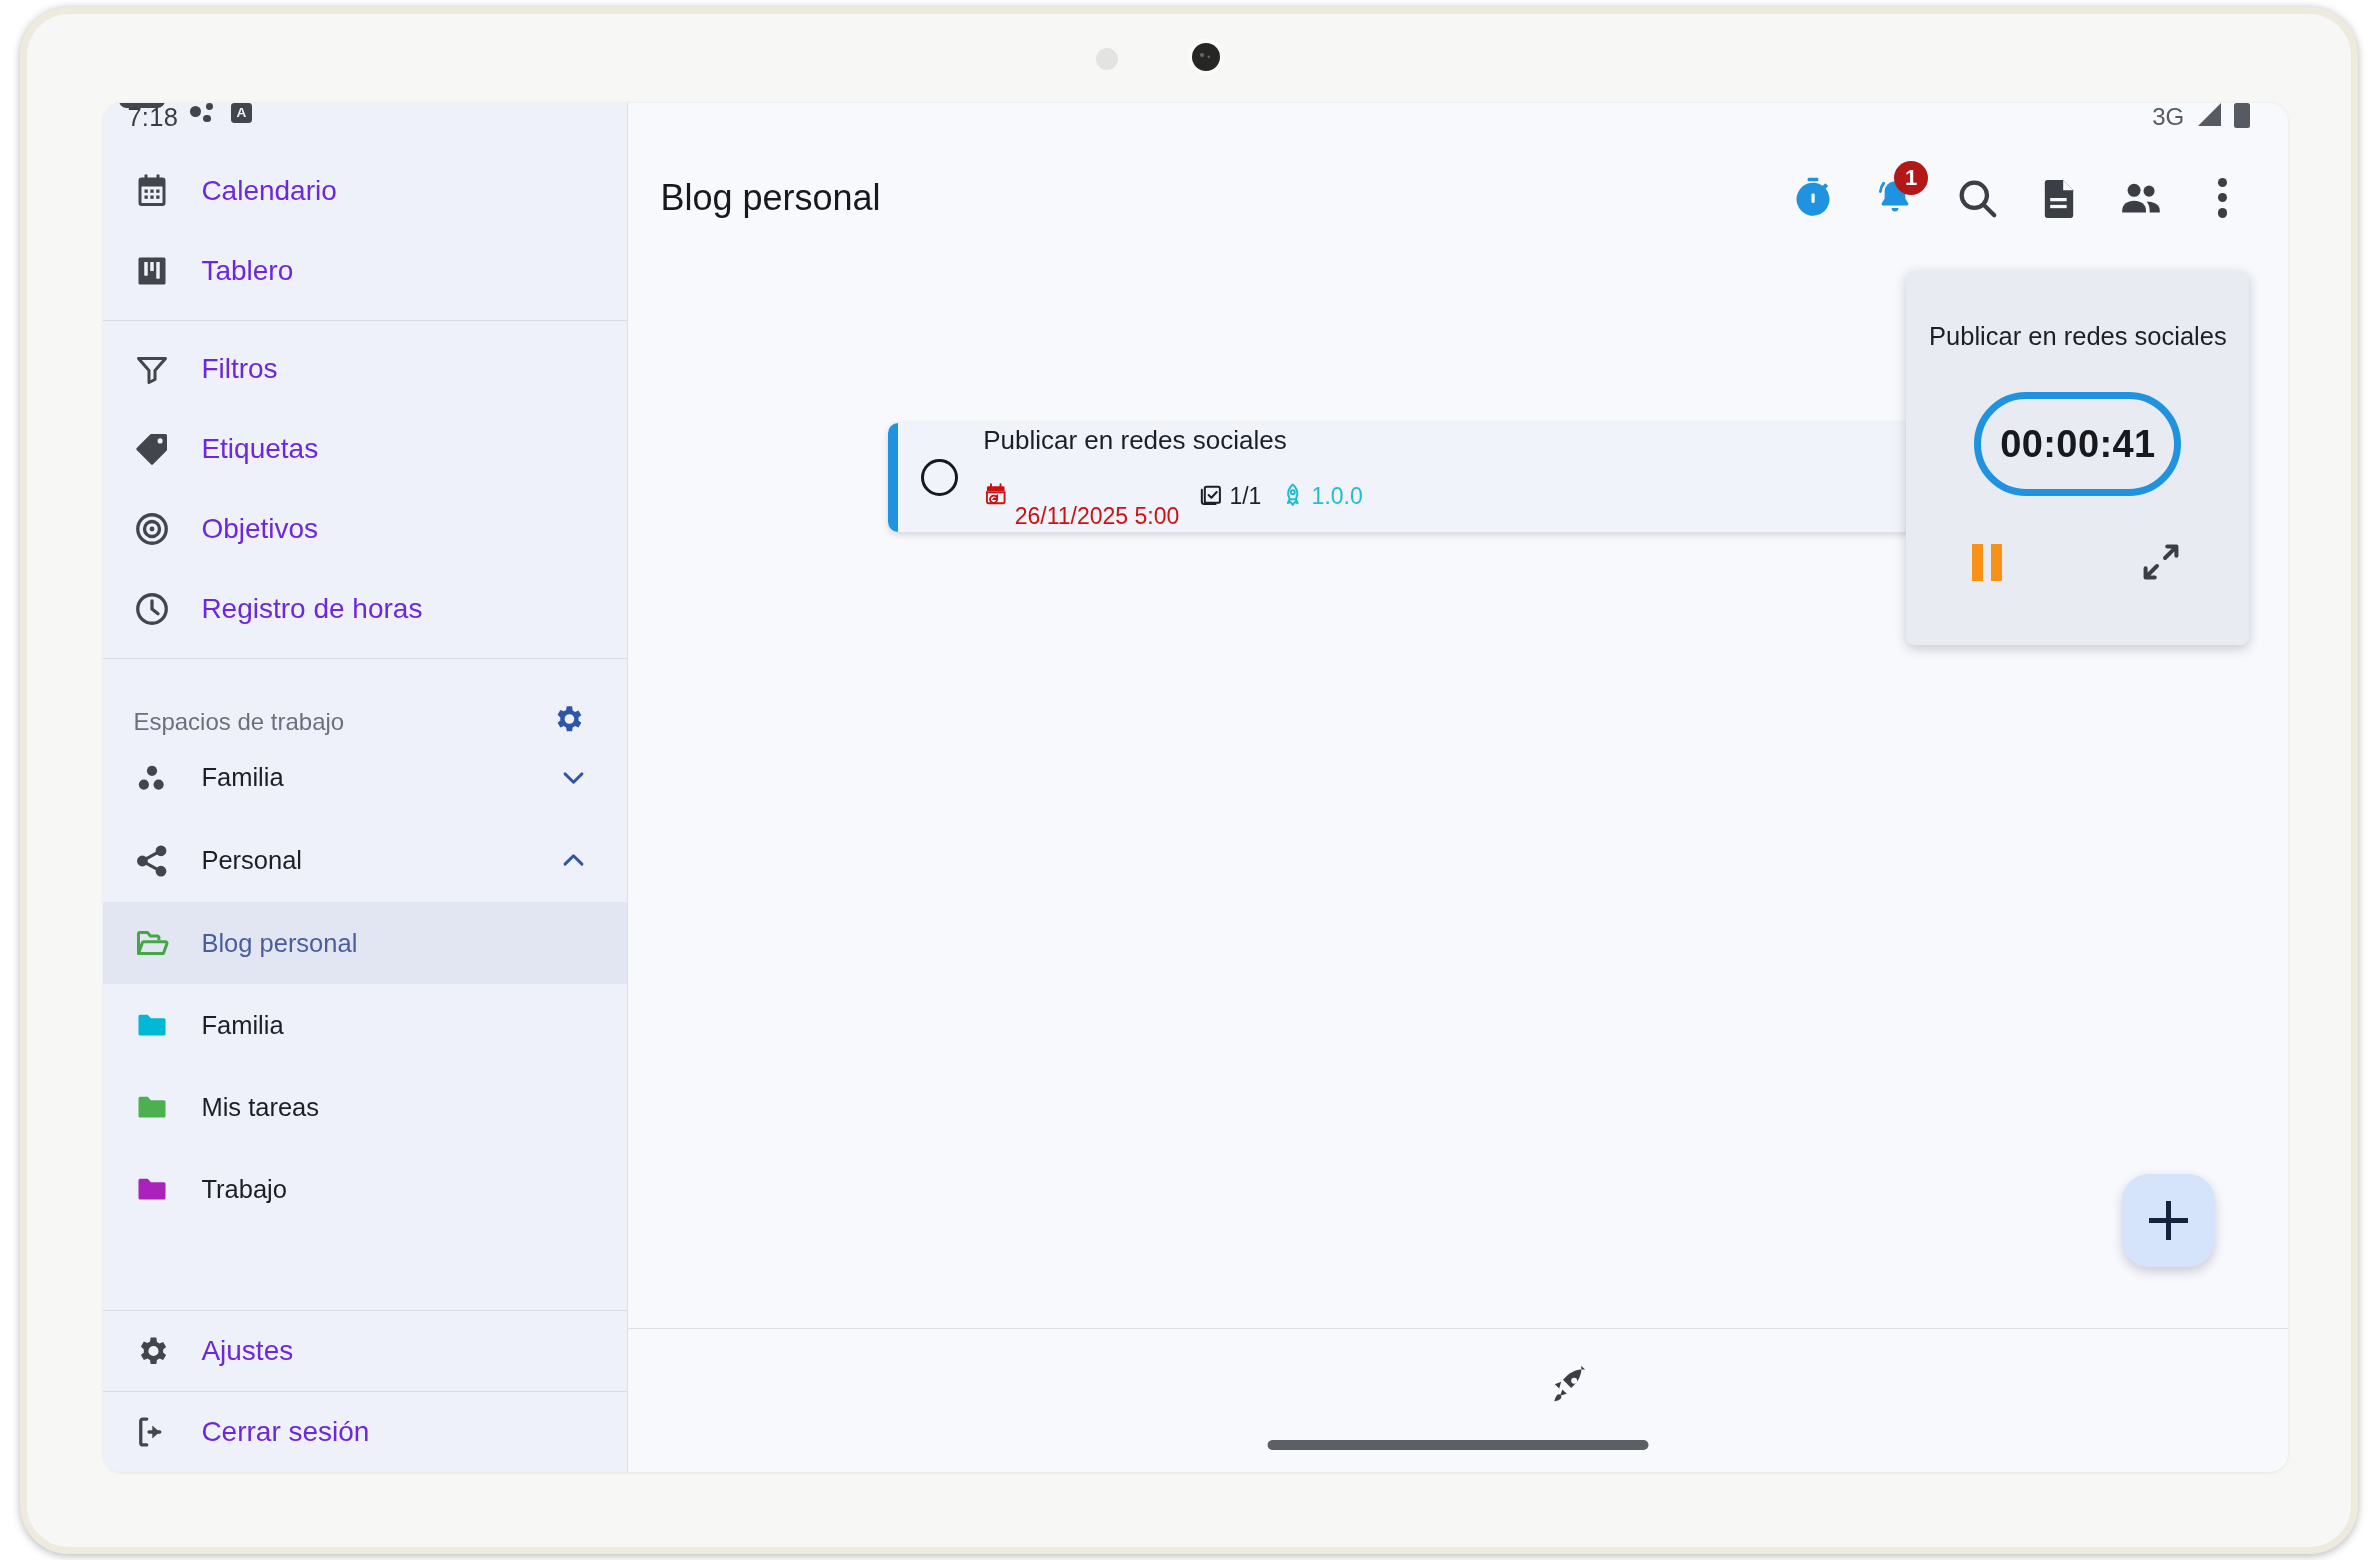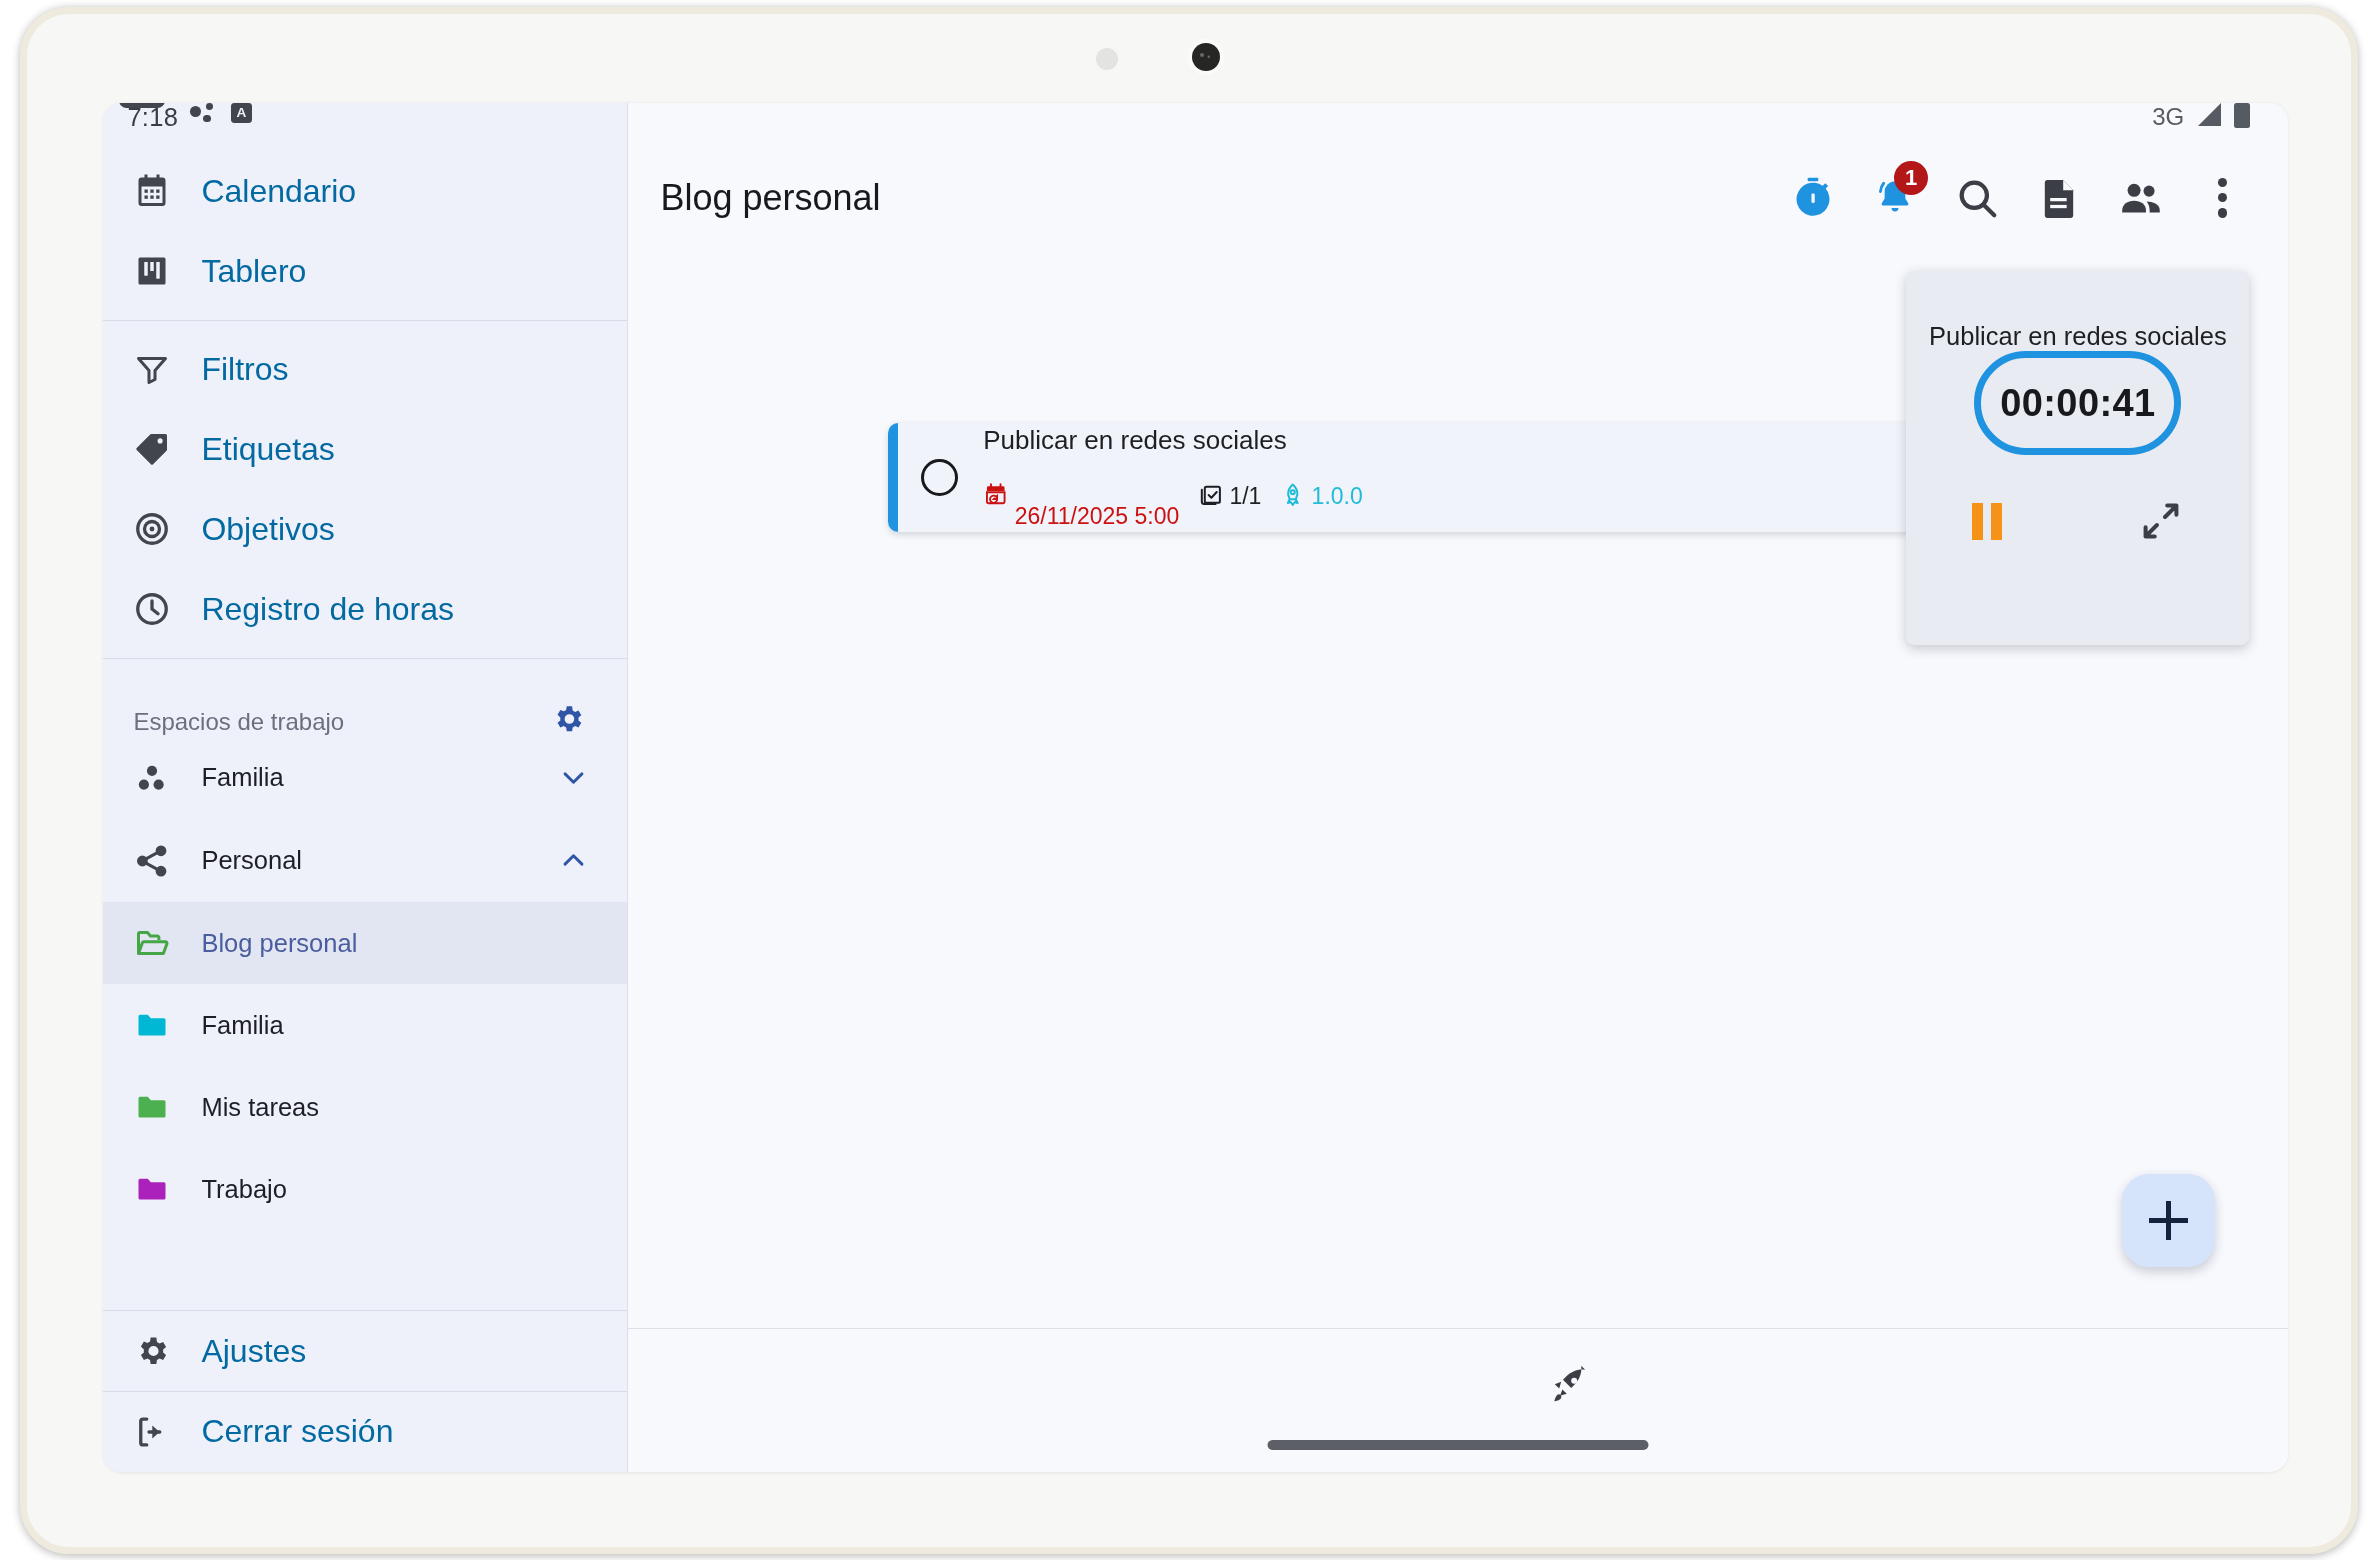--- a/index.html
+++ b/index.html
@@ -95,21 +95,21 @@
   .drawer-divider { height: 0.8px; background: #d8dae6; }
 
   .nav-item {
     height: 80px;
     display: flex; align-items: center;
     padding-left: 30px;
     gap: 31px;
     cursor: pointer;
   }
   .nav-item .label {
-    font-size: 32px; color: #0369a1;
+    font-size: 28px; color: #6d28d9;
   }
   .nav-icon { width: 37px; height: 37px; flex: 0 0 37px;
               display:flex; align-items:center; justify-content:center; }
   .nav-icon svg { display:block; }
 
   #workspaces-header {
     height: 78px; display: flex; align-items: flex-end;
     padding: 0 42px 0 30px; justify-content: space-between;
   }
   #workspaces-header .ws-title { font-size: 24px; color: #6c707e; }
@@ -215,20 +215,21 @@
     width: 343px; height: 374px;
     background: #e9ebf3;
     border-radius: 8.5px;
     box-shadow: 0 3.4px 12px rgba(30,35,60,0.22);
     display: flex; flex-direction: column; align-items: center;
     padding-top: 51px;
     z-index: 20;
   }
   #timer-task-name { font-size: 25.5px; color: #1d1f25; }
   #timer-pill {
+    margin-top: 41px;
     width: 207px; height: 104px;
     border: 7.6px solid #1f93e0; border-radius: 52px;
     display:flex; align-items:center; justify-content:center;
     cursor: pointer;
   }
   #timer-value { font-size: 38px; font-weight: bold; color: #17191f; letter-spacing: 0.4px; }
   #timer-controls {
     margin-top: 44px; width: 211px;
     display:flex; align-items:center; justify-content: space-between;
   }

